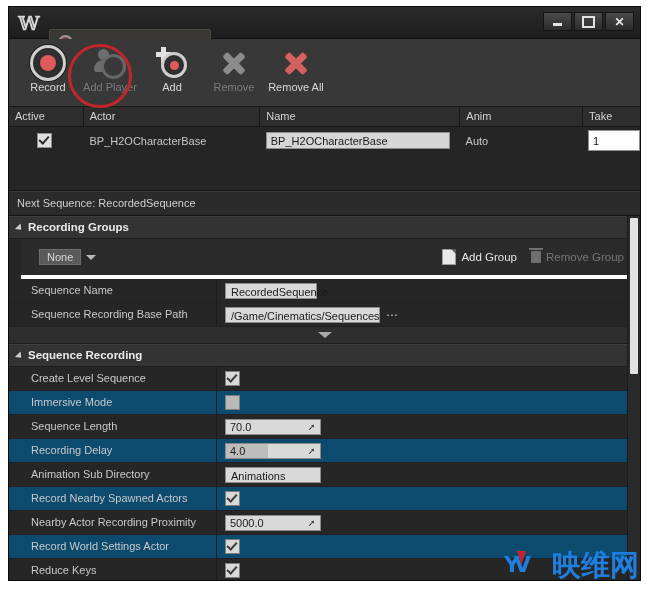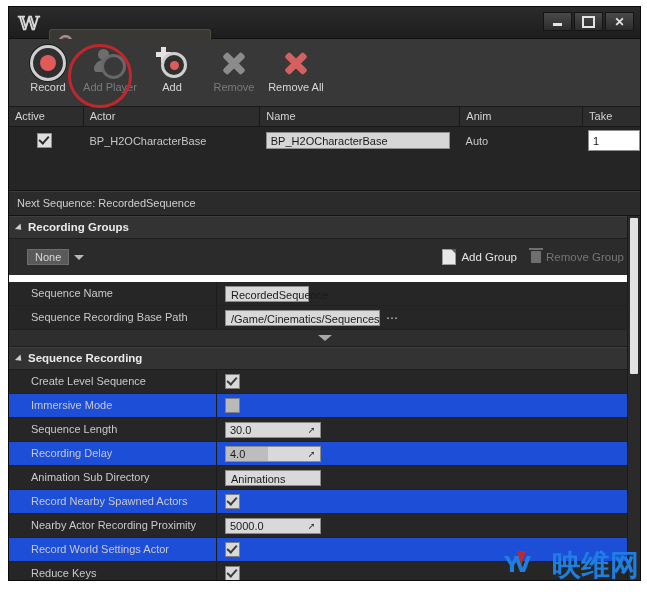--- a/index.html
+++ b/index.html
@@ -232,22 +232,23 @@
   .tri {
     width: 0; height: 0;
     border-left: 5px solid #cfcfcf;
     border-top: 4px solid transparent;
     border-bottom: 4px solid transparent;
     transform: rotate(45deg);
   }
   .grp-row {
     height: 36px; display:flex; align-items:center;
     background: #2b2b2b;
-    border-bottom: 7px solid #ffffff;
+    border-bottom: 4px solid #ffffff;
     padding: 0 16px 0 18px;
+    margin-left: 12px;
   }
   .combo {
     display:flex; align-items:center; gap: 5px;
   }
   .combo .val {
     background: #5a5a5a; color: #d8d8d8;
     border: 1px solid #6d6d6d;
     font-size: 11px; padding: 1px 7px;
   }
   .caret-down {
@@ -267,21 +268,21 @@
   }
   .ico-trash::before{content:"";position:absolute;left:-2px;top:-3px;width:14px;height:2px;background:#6f6f6f;}
 
   .prop-row {
     display: flex; align-items: center;
     height: 23px;
     font-size: 11px;
     color: #c9c9c9;
     border-bottom: 1px solid #212121;
   }
-  .prop-row.alt { background: #1d4ed8; align-items: center; }
+  .prop-row.alt { background: #0c4a6e; align-items: center; }
   .prop-row .pname {
     width: 208px; padding-left: 22px; box-sizing: border-box;
     border-right: 1px solid #1c1c1c;
     height: 23px; line-height: 23px;
     white-space: nowrap; overflow: hidden;
   }
   .prop-row .pval {
     flex: 1; padding-left: 8px; display:flex; align-items:center; gap: 6px;
   }
   .cb-prop {
@@ -490,21 +491,21 @@
           <div class="grp-btn disabled">
             <span class="ico-trash"></span>
             <span>Remove Group</span>
           </div>
         </div>
       </div>
 
       <div class="prop-row">
         <div class="pname">Sequence Name</div>
         <div class="pval">
-          <span class="textbox-prop" style="width:84px">RecordedSequence</span>
+          <span class="textbox-prop" style="width:92px">RecordedSequence</span>
         </div>
       </div>
 
       <div class="prop-row">
         <div class="pname">Sequence Recording Base Path</div>
         <div class="pval path-row">
           <span class="textbox-prop" style="width:155px">/Game/Cinematics/Sequences</span>
           <span class="ellipsis">⋯</span>
         </div>
       </div>
@@ -530,21 +531,21 @@
         <div class="pval">
             <span class="cb-prop unchecked"></span>
           </div>
       </div>
 
       <div class="prop-row">
         <div class="pname">Sequence Length</div>
         <div class="pval">
           <span class="numbox">
             <span class="fill" style="width:0%"></span>
-            <span class="txt">30.0</span>
+            <span class="txt">70.0</span>
             <span class="spin">➚</span>
           </span>
         </div>
       </div>
 
       <div class="prop-row alt">
         <div class="pname">Recording Delay</div>
         <div class="pval">
           <span class="numbox">
             <span class="fill" style="width:45%"></span>

